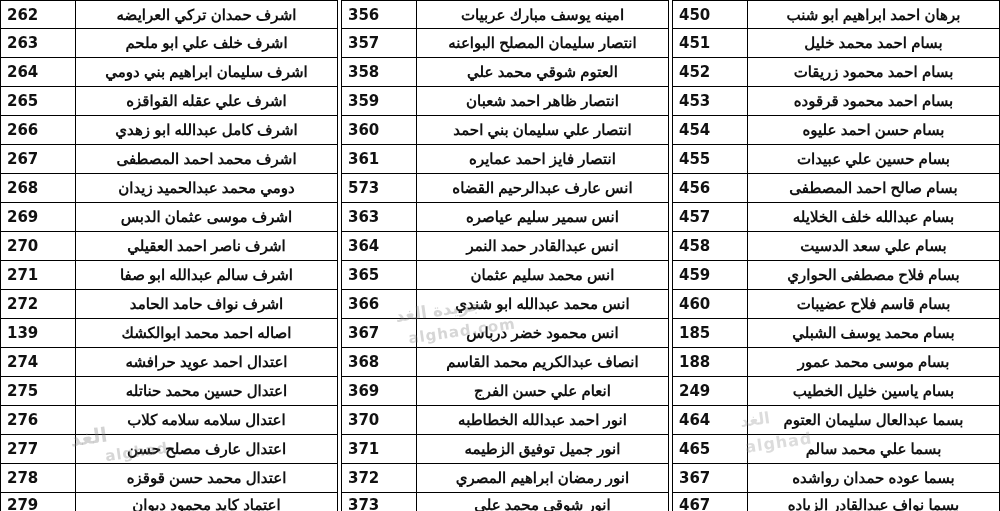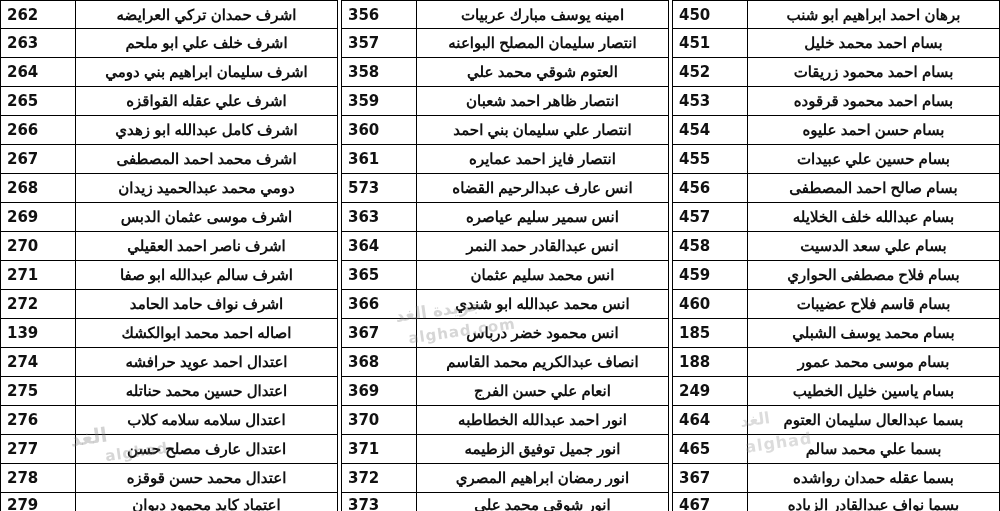--- a/index.html
+++ b/index.html
@@ -148,21 +148,21 @@
           </tr>
         <tr>
             <td class="name">بسما عبدالعال سليمان العتوم</td>
             <td class="num">464</td>
           </tr>
         <tr>
             <td class="name">بسما علي محمد سالم</td>
             <td class="num">465</td>
           </tr>
         <tr>
-            <td class="name">بسما عقله حمدان رواشده</td>
+            <td class="name">بسما عوده حمدان رواشده</td>
             <td class="num">367</td>
           </tr>
         <tr class="last">
             <td class="name">بسما نواف عبدالقادر الزياده</td>
             <td class="num">467</td>
           </tr>
       </tbody>
     </table>
   </div>
 

